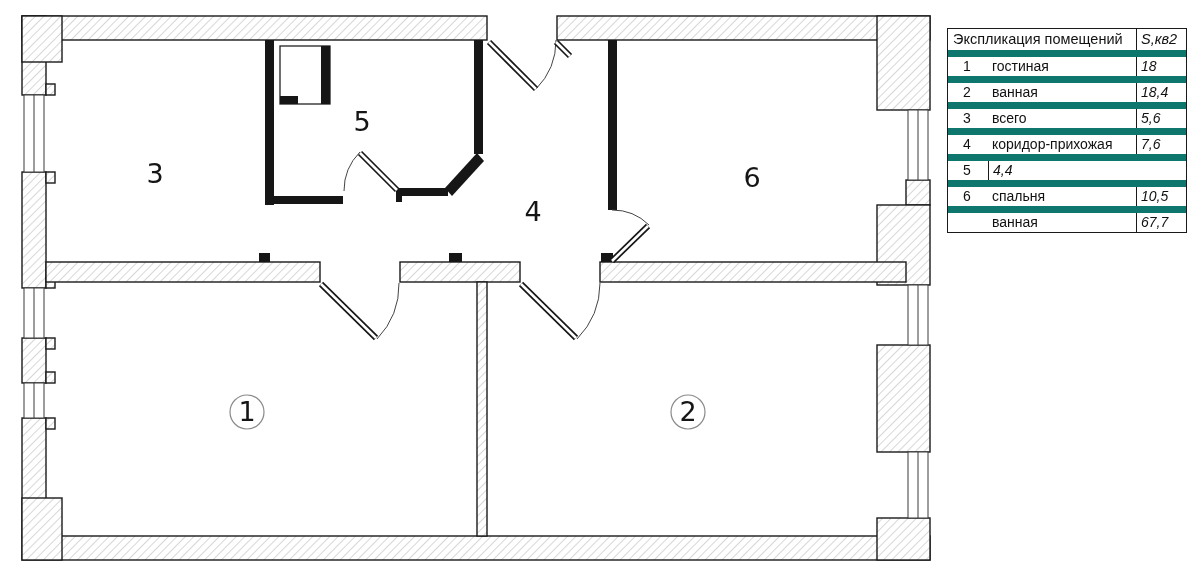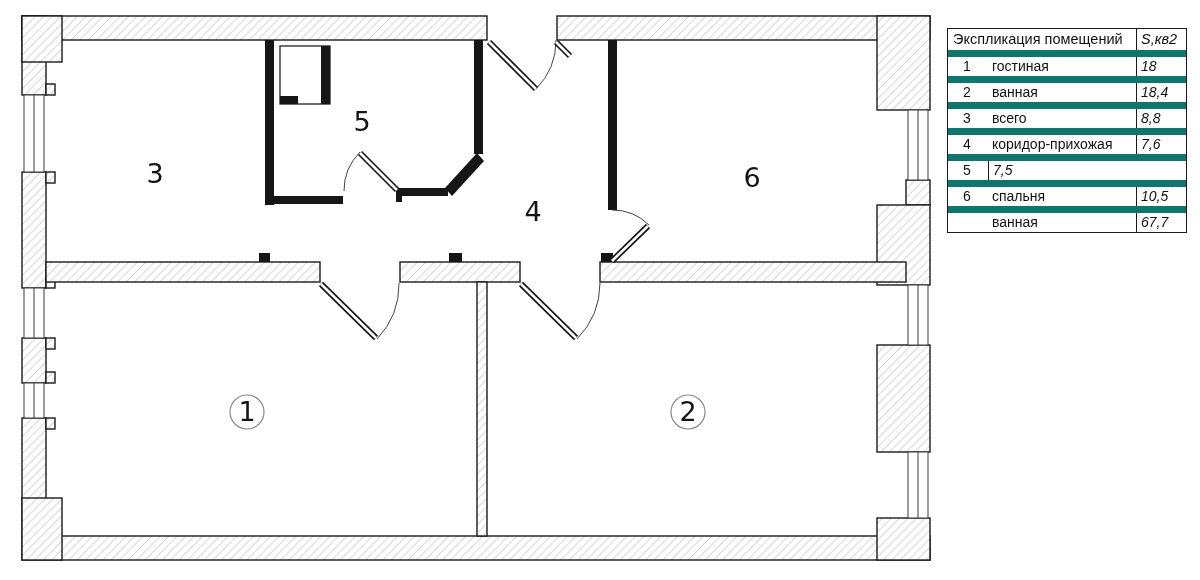--- a/index.html
+++ b/index.html
@@ -174,30 +174,30 @@
     <div class="cell cell-area">18</div>
   </div>
   <div class="trow">
     <div class="cell cell-num">2</div>
     <div class="cell cell-name">ванная</div>
     <div class="cell cell-area">18,4</div>
   </div>
   <div class="trow">
     <div class="cell cell-num">3</div>
     <div class="cell cell-name">всего</div>
-    <div class="cell cell-area">8,8</div>
+    <div class="cell cell-area">5,6</div>
   </div>
   <div class="trow">
     <div class="cell cell-num">4</div>
     <div class="cell cell-name">коридор-прихожая</div>
     <div class="cell cell-area">7,6</div>
   </div>
   <div class="trow">
     <div class="cell cell-num">5</div>
-    <div class="cell cell-area">7,5</div>
+    <div class="cell cell-area">4,4</div>
   </div>
   <div class="trow">
     <div class="cell cell-num">6</div>
     <div class="cell cell-name">спальня</div>
     <div class="cell cell-area">10,5</div>
   </div>
   <div class="trow">
     <div class="cell cell-num"></div>
     <div class="cell cell-name">ванная</div>
     <div class="cell cell-area">67,7</div>

